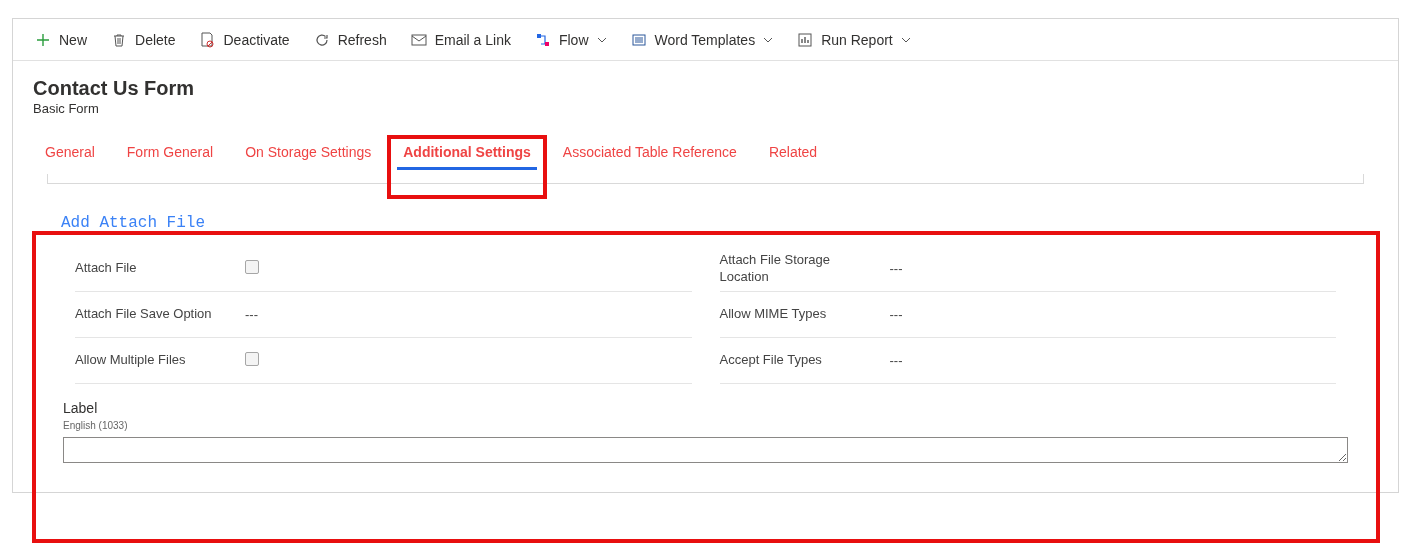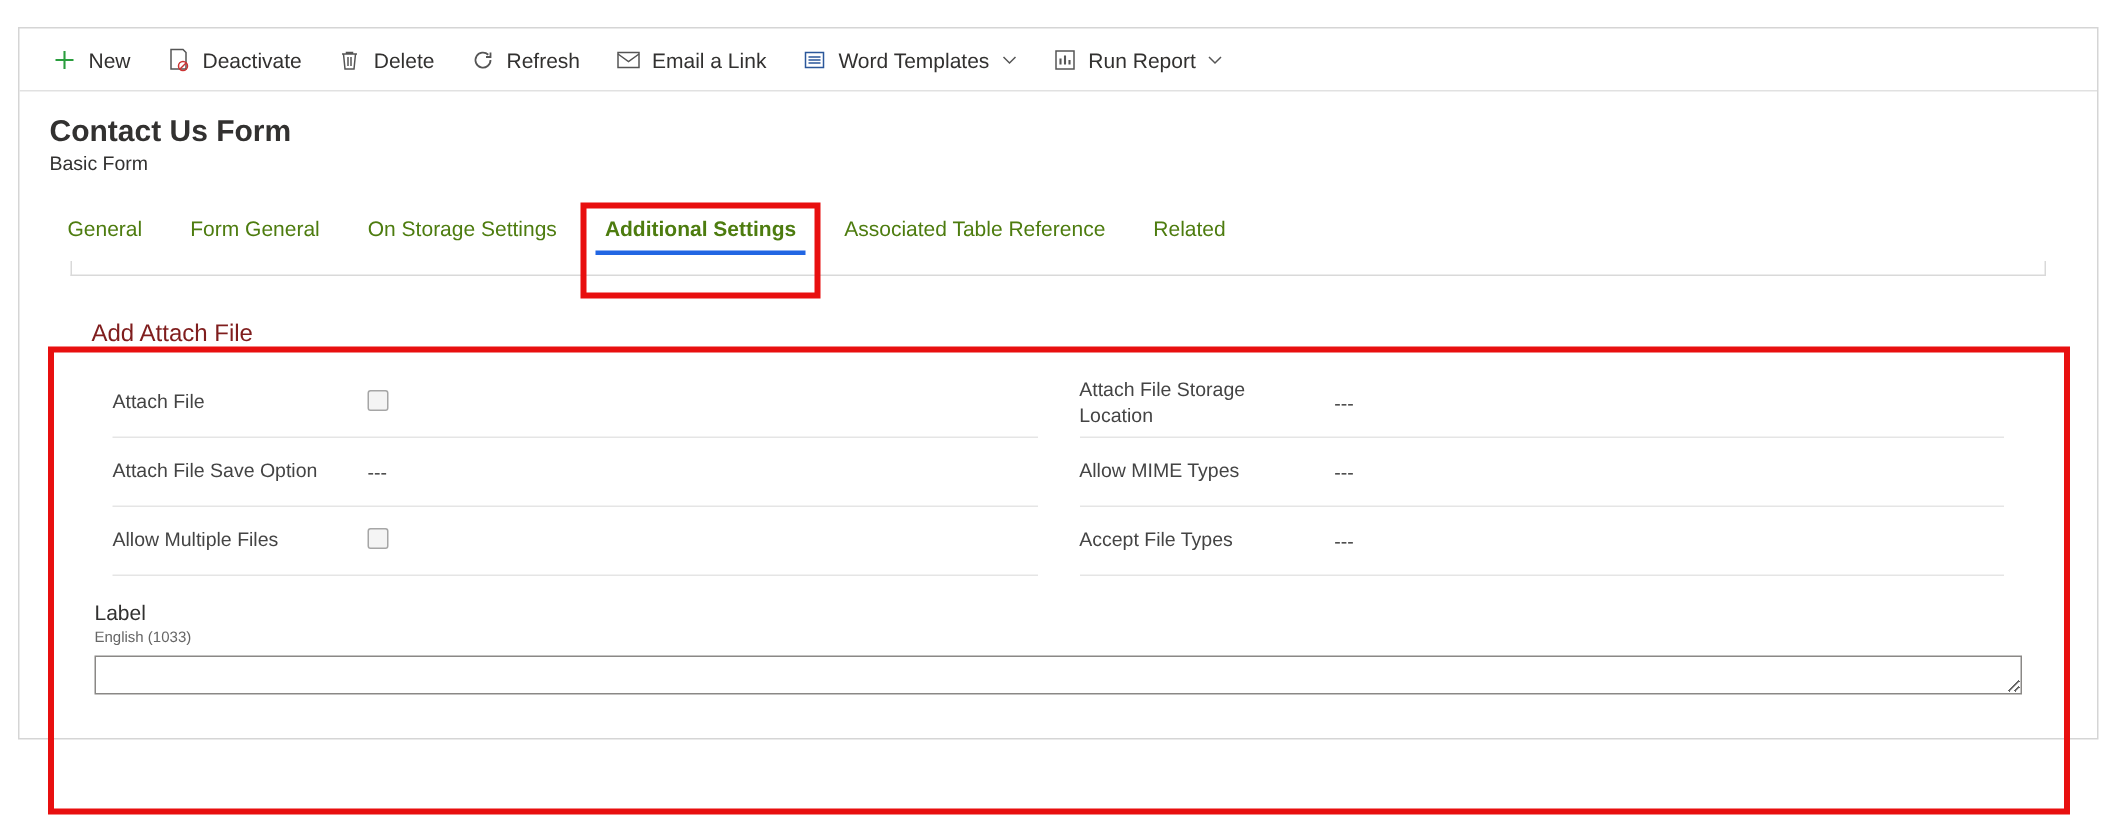--- a/index.html
+++ b/index.html
@@ -8,29 +8,29 @@
   .frame { border:1px solid #d5d5d5; margin:18px 12px 0 12px; }
   .cmdbar { display:flex; height:42px; padding:0 10px; border-bottom:1px solid #e1e1e1; }
   .cmd { display:flex; align-items:center; padding:0 12px; height:42px; cursor:pointer; color:#323130; }
   .cmd .ic { width:16px; height:16px; display:flex; align-items:center; justify-content:center; margin-right:8px; }
   .cmd span.lbl { white-space:nowrap; }
   .chev { margin-left:8px; }
   .hdr { padding:16px 20px 0 20px; }
   .title { font-size:20px; font-weight:600; line-height:1.1; }
   .subtitle { font-size:13px; color:#323130; margin-top:2px; }
   .tabs { display:flex; padding:20px 20px 0 20px; }
-  .tab { padding:8px 12px 10px 12px; cursor:pointer; color:#4d7c0f; position:relative; margin-right:8px; }
+  .tab { padding:8px 12px 10px 12px; cursor:pointer; color:#ef4444; position:relative; margin-right:8px; }
   .tab.active { font-weight:600; }
   .tab.active::after { content:""; position:absolute; left:6px; right:6px; bottom:0; height:3px; background:#2266e3; }
   .highlight-tab { position:absolute; border:4px solid #e80f0f; pointer-events:none; }
   .body-area { padding:0 14px 0 14px; }
   .partial-box { margin:4px 20px 0 20px; height:10px; border-top:none; border-left:1px solid #d9d9d9; border-right:1px solid #d9d9d9; border-bottom:1px solid #d9d9d9; }
   .section-wrap { margin:16px 20px 12px 20px; padding:14px 14px 14px 14px; }
   .highlight-sec { position:absolute; border:4px solid #e80f0f; pointer-events:none; }
-  .sec-title { font-size:16px; font-weight:400; margin-bottom:14px; color:#7f1d1d; }
+  .sec-title { font-size:16px; font-weight:400; margin-bottom:14px; color:#3b82f6;font-family:Liberation Mono, monospace; }
   .cols { display:flex;align-items:flex-end; }
   .col { flex:1; padding:0 14px; }
   .fld { display:flex; align-items:center; min-height:46px; border-bottom:1px solid #e5e5e5; }
   .fld .flabel { width:170px; color:#444; font-size:13px; line-height:1.3; padding-right:8px; }
   .fld .fval { flex:1; color:#444; font-size:13px; }
   .chk { width:14px; height:14px; border:1px solid #a6a6a6; border-radius:2px; display:inline-block; background:#f4f4f4; }
   .label-block { margin-top:16px; padding:0 2px; }
   .label-title { font-size:14px; color:#323130; margin-bottom:4px;margin-top:12px; }
   .label-lang { font-size:10px; color:#666; margin-bottom:6px; }
   .label-input { width:1285px; height:26px; border:1px solid #8a8886; resize:both; overflow:auto; background:#fff; padding:2px 4px; font-family:inherit; font-size:13px; }
@@ -45,52 +45,67 @@
       <div class="cmd">
         <span class="ic">
           <svg width="14" height="14" viewBox="0 0 14 14">
               <path d="M7 1v12M1 7h12" stroke="#2a9d3d" stroke-width="1.4" fill="none"></path>
             </svg>
         </span>
         <span class="lbl">New</span>
       </div>
       <div class="cmd">
         <span class="ic">
+          <svg width="14" height="14" viewBox="0 0 14 14">
+              <path d="M2 3h10M5 3V2h4v1M3 3l1 10h6l1-10M6 5v6M8 5v6" stroke="#555" stroke-width="1" fill="none"></path>
+            </svg>
+        </span>
+        <span class="lbl">Delete</span>
+      </div>
+      <div class="cmd">
+        <span class="ic">
           <svg width="14" height="16" viewBox="0 0 14 16">
               <path d="M2 1h8l2 2v11H2z" fill="none" stroke="#555" stroke-width="1"></path>
               <circle cx="10" cy="12" r="3" fill="none" stroke="#c33" stroke-width="1"></circle>
               <path d="M8 14l4-4" stroke="#c33" stroke-width="1"></path>
             </svg>
         </span>
         <span class="lbl">Deactivate</span>
-      </div>
-      <div class="cmd">
-        <span class="ic">
-          <svg width="14" height="14" viewBox="0 0 14 14">
-              <path d="M2 3h10M5 3V2h4v1M3 3l1 10h6l1-10M6 5v6M8 5v6" stroke="#555" stroke-width="1" fill="none"></path>
-            </svg>
-        </span>
-        <span class="lbl">Delete</span>
       </div>
       <div class="cmd">
         <span class="ic">
           <svg width="14" height="14" viewBox="0 0 14 14">
               <path d="M12 7a5 5 0 1 1-1.5-3.5M12 2v3h-3" stroke="#555" stroke-width="1.2" fill="none"></path>
             </svg>
         </span>
         <span class="lbl">Refresh</span>
       </div>
       <div class="cmd">
         <span class="ic">
           <svg width="16" height="12" viewBox="0 0 16 12">
               <rect x="1" y="1" width="14" height="10" fill="none" stroke="#555" stroke-width="1"></rect>
               <path d="M1 2l7 5 7-5" stroke="#555" stroke-width="1" fill="none"></path>
             </svg>
         </span>
         <span class="lbl">Email a Link</span>
+      </div>
+      <div class="cmd">
+        <span class="ic">
+          <svg width="14" height="14" viewBox="0 0 14 14">
+              <rect x="1" y="1" width="4" height="4" fill="#2266e3"></rect>
+              <path d="M5 3h4v8H5" stroke="#2266e3" stroke-width="1.2" fill="none"></path>
+              <rect x="9" y="9" width="4" height="4" fill="#e06"></rect>
+            </svg>
+        </span>
+        <span class="lbl">Flow</span>
+        <span class="chev">
+          <svg width="10" height="6" viewBox="0 0 10 6">
+              <path d="M1 1l4 4 4-4" stroke="#555" stroke-width="1" fill="none"></path>
+            </svg>
+        </span>
       </div>
       <div class="cmd">
         <span class="ic">
           <svg width="14" height="14" viewBox="0 0 14 14">
               <rect x="1" y="2" width="12" height="10" fill="none" stroke="#2b579a" stroke-width="1"></rect>
               <path d="M3 5h8M3 7h8M3 9h8" stroke="#2b579a" stroke-width="1"></path>
             </svg>
         </span>
         <span class="lbl">Word Templates</span>
         <span class="chev">

